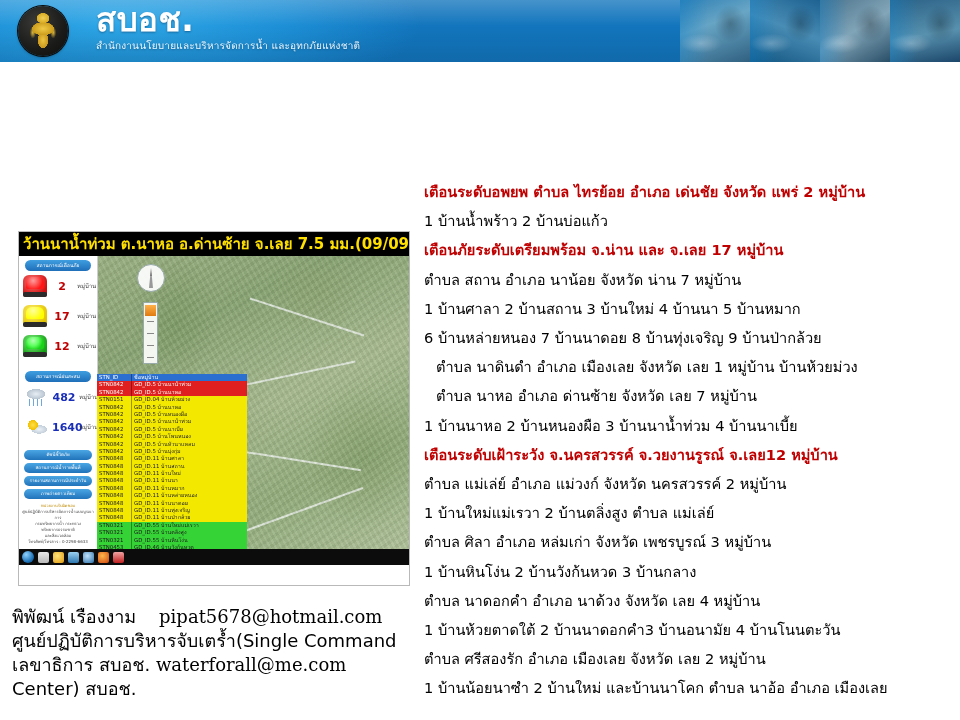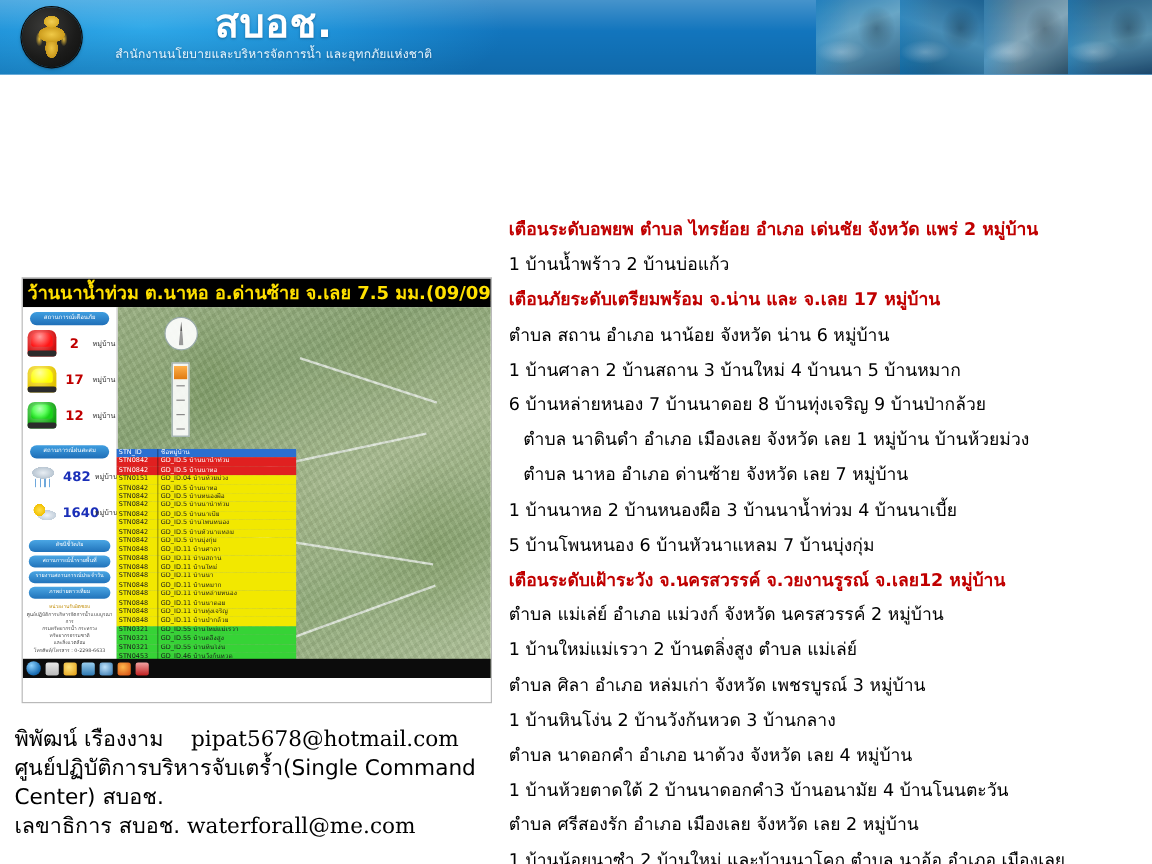--- a/index.html
+++ b/index.html
@@ -31,21 +31,21 @@
   }
   .emblem-glyph{
     width:34px;height:38px;
     background:
       radial-gradient(ellipse 9px 7px at 50% 16%, #f2cf55 0%, #d9ab24 70%, transparent 72%),
       radial-gradient(ellipse 15px 9px at 50% 44%, #f0c947 0%, #cc9c1c 72%, transparent 74%),
       radial-gradient(ellipse 7px 11px at 50% 74%, #eec544 0%, #c9971b 74%, transparent 76%),
       radial-gradient(ellipse 4px 8px at 20% 54%, #e5bb38 0%, transparent 76%),
       radial-gradient(ellipse 4px 8px at 80% 54%, #e5bb38 0%, transparent 76%);
   }
-  .brand{position:absolute;left:96px;top:0px;height:72px;text-align:center;}
+  .brand{position:absolute;left:96px;top:0px;height:72px;}
   .brand-main{
     font-size:33px;line-height:34px;color:#ffffff;font-weight:700;
     letter-spacing:.5px;padding-top:3px;text-shadow:0 1px 2px rgba(0,40,75,.45);
   }
   .brand-sub{
     font-size:10px;line-height:18px;color:#eaf7ff;font-weight:400;
     letter-spacing:.2px;text-shadow:0 1px 2px rgba(0,40,75,.4);
   }
   .photos{position:absolute;right:0;top:0;width:280px;height:62px;display:flex;opacity:.93;}
   .ph{flex:1;height:62px;position:relative;overflow:hidden;}
@@ -440,45 +440,44 @@
         <span class="tb-ic tb-f"></span>
       </div>
 
     </div>
   </div>
 
   <div class="report" id="report">
       <div class="ln alert">เตือนระดับอพยพ ตำบล ไทรย้อย อำเภอ เด่นชัย จังหวัด แพร่ 2 หมู่บ้าน</div>
       <div class="ln">1 บ้านน้ำพร้าว 2 บ้านบ่อแก้ว</div>
       <div class="ln alert">เตือนภัยระดับเตรียมพร้อม จ.น่าน และ จ.เลย 17 หมู่บ้าน</div>
-      <div class="ln">ตำบล สถาน อำเภอ นาน้อย จังหวัด น่าน 6 หมู่บ้าน</div>
+      <div class="ln">ตำบล สถาน อำเภอ นาน้อย จังหวัด น่าน 7 หมู่บ้าน</div>
       <div class="ln">1  บ้านศาลา  2  บ้านสถาน 3  บ้านใหม่  4  บ้านนา 5  บ้านหมาก</div>
       <div class="ln">6  บ้านหล่ายหนอง 7  บ้านนาดอย 8  บ้านทุ่งเจริญ 9  บ้านป่ากล้วย</div>
       <div class="ln ind">ตำบล นาดินดำ อำเภอ เมืองเลย จังหวัด เลย 1 หมู่บ้าน บ้านห้วยม่วง</div>
       <div class="ln ind">ตำบล นาหอ อำเภอ ด่านซ้าย จังหวัด เลย 7 หมู่บ้าน</div>
       <div class="ln">1  บ้านนาหอ 2  บ้านหนองผือ 3  บ้านนาน้ำท่วม 4  บ้านนาเบี้ย</div>
-      <div class="ln">5  บ้านโพนหนอง 6  บ้านหัวนาแหลม 7 บ้านบุ่งกุ่ม</div>
       <div class="ln alert">เตือนระดับเฝ้าระวัง จ.นครสวรรค์ จ.วยงานรูรณ์ จ.เลย12 หมู่บ้าน</div>
       <div class="ln">ตำบล แม่เล่ย์ อำเภอ แม่วงก์ จังหวัด นครสวรรค์ 2 หมู่บ้าน</div>
       <div class="ln">1      บ้านใหม่แม่เรวา  2  บ้านตลิ่งสูง ตำบล แม่เล่ย์</div>
       <div class="ln">ตำบล ศิลา อำเภอ หล่มเก่า จังหวัด เพชรบูรณ์ 3 หมู่บ้าน</div>
       <div class="ln">1  บ้านหินโง่น 2  บ้านวังก้นหวด 3  บ้านกลาง</div>
       <div class="ln">ตำบล นาดอกคำ อำเภอ นาด้วง จังหวัด เลย  4 หมู่บ้าน</div>
       <div class="ln">1  บ้านห้วยตาดใต้ 2  บ้านนาดอกคำ3  บ้านอนามัย 4  บ้านโนนตะวัน</div>
       <div class="ln">ตำบล ศรีสองรัก อำเภอ เมืองเลย จังหวัด เลย 2 หมู่บ้าน</div>
       <div class="ln">1  บ้านน้อยนาซำ 2  บ้านใหม่  และบ้านนาโคก  ตำบล นาอ้อ อำเภอ เมืองเลย</div>
     </div>
 
   <div class="contact">
     <div>
       <span>พิพัฒน์ เรืองงาม</span>
       &nbsp;&nbsp;
       <span class="mono">pipat5678@hotmail.com</span>
     </div>
     <div>ศูนย์ปฏิบัติการบริหารจับเตร้ำ(Single Command</div>
-    <div>Center) สบอช.</div>
     <div>
       <span>เลขาธิการ สบอช.</span>
       <span class="mono">waterforall@me.com</span>
     </div>
+    <div>Center) สบอช.</div>
   </div>
 
 </div>
 
 </body></html>

